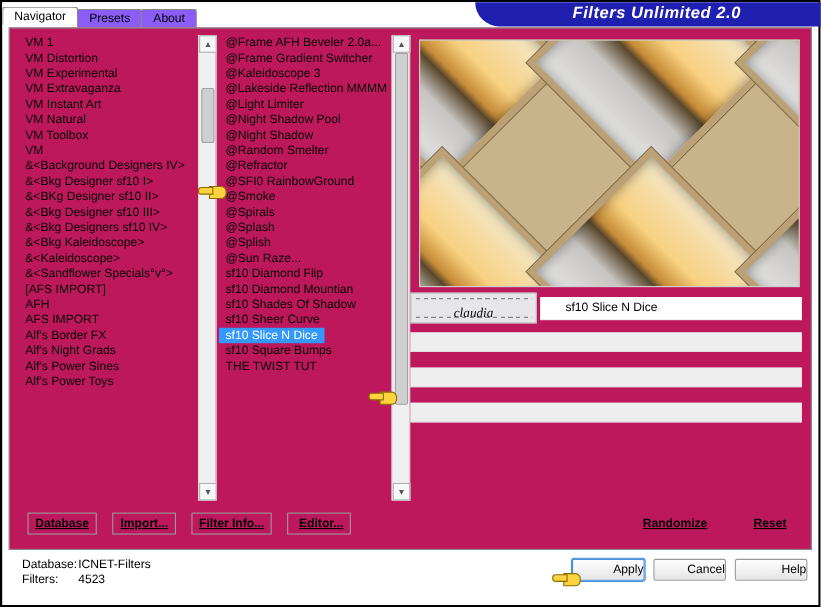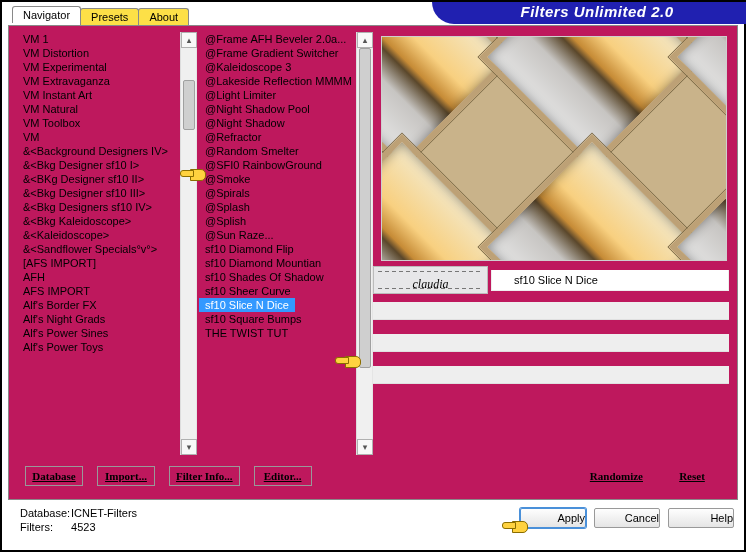--- a/index.html
+++ b/index.html
@@ -7,25 +7,25 @@
          width:746px; height:552px; overflow:hidden; background:#fff;}
   .outer { position:relative; width:746px; height:552px; border:2px solid #000; background:#fff;}
   
   .titlebar { position:relative; height:22px; background:#fff;}
   .titlebar .curve { position:absolute; left:430px; top:0; width:330px; height:22px;
                      background:#2020b0; border-bottom-left-radius:22px; color:#fff;
                      font-style:italic; font-weight:bold; font-size:15px; text-align:center;
                      line-height:20px; letter-spacing:0.5px;
                      font-family:"Arial Black","Arial",sans-serif;}
   
-  .tabrow { position:absolute; left:10px; top:4px; display:flex; }
+  .tabrow { position:absolute; left:0; top:4px; display:flex; }
   .tab { padding:2px 10px; border:1px solid #898989; border-bottom:none;
          border-top-left-radius:3px; border-top-right-radius:3px; background:#fff; margin-right:-1px;
          position:relative; cursor:default;}
-  .tab.inactive { top:2px; background:#fde047;}
+  .tab.inactive { top:2px; background:#8b5cf6;}
   .panel { position:absolute; left:6px; right:6px; top:23px; bottom:50px; border:1px solid #898989; background:#be185d;}
   
   .cols { display:flex; position:absolute; left:6px; right:6px; top:6px; bottom:44px;}
   .list { position:relative; height:100%; border-right:1px solid #e5e5e5;}
   .list.first { width:182px;}
   .list.second{ width:176px;}
   .listinner { position:absolute; left:2px; top:0; right:0; bottom:0; overflow:hidden;}
   .item { padding:1px 6px 1px 6px; white-space:nowrap; cursor:default;}
   .item.sel { background:#3399ff; color:#fff; display:inline-block;}
   .scrollbar { position:absolute; right:0; top:0; bottom:0; width:16px; background:#f0f0f0;
@@ -48,21 +48,21 @@
          background:repeating-linear-gradient(90deg,#777 0 4px, transparent 4px 7px);}
   .sig::before{top:4px;} .sig::after{bottom:4px;}
   .filtname { position:absolute; left:118px; right:2px; top:238px; padding:4px 0 4px 22px; border:1px solid #eee;
               border-top:none; background:#fff;}
   .paramrow { position:absolute; left:0; right:2px; height:18px; background:#eee; border-bottom:1px solid #e0e0e0;}
   .paramrow.r1{top:270px;} .paramrow.r2{top:302px;} .paramrow.r3{top:334px;}
   
   .linkbar { position:absolute; left:16px; right:16px; bottom:8px; height:30px; display:flex;
              align-items:center;}
   .linkbtn { border:1px solid #999; padding:3px 6px; margin-right:14px; font-weight:bold;
-             text-decoration:underline; cursor:pointer; min-width:58px; text-align:center;font-family:Liberation Serif, serif;}
+             text-decoration:underline; cursor:pointer; min-width:58px; text-align:right;}
   .linkbar .spacer { flex:1;}
   
   .footer { position:absolute; left:10px; right:10px; bottom:6px; height:40px;}
   .dbinfo { position:absolute; left:8px; top:2px; line-height:14px;}
   .dbinfo .lab { display:inline-block; width:48px;}
   .actbtns { position:absolute; right:0; top:4px; display:flex; gap:8px;}
   .btn { border:1px solid #999; background:linear-gradient(#fefefe,#e5e5e5); padding:3px 0;
          width:66px; text-align:right; border-radius:2px; cursor:pointer;}
   .btn.focus { border:1px solid #4a90d9; box-shadow:0 0 0 1px #4a90d9;}
   
@@ -141,24 +141,24 @@
             <div>
               <div class="item">@Light Limiter</div>
             </div>
             <div>
               <div class="item">@Night Shadow Pool</div>
             </div>
             <div>
               <div class="item">@Night Shadow</div>
             </div>
             <div>
+              <div class="item">@Random Smelter</div>
+            </div>
+            <div>
               <div class="item">@Refractor</div>
-            </div>
-            <div>
-              <div class="item">@Random Smelter</div>
             </div>
             <div>
               <div class="item">@SFI0 RainbowGround</div>
             </div>
             <div>
               <div class="item">@Smoke</div>
             </div>
             <div>
               <div class="item">@Spirals</div>
             </div>

